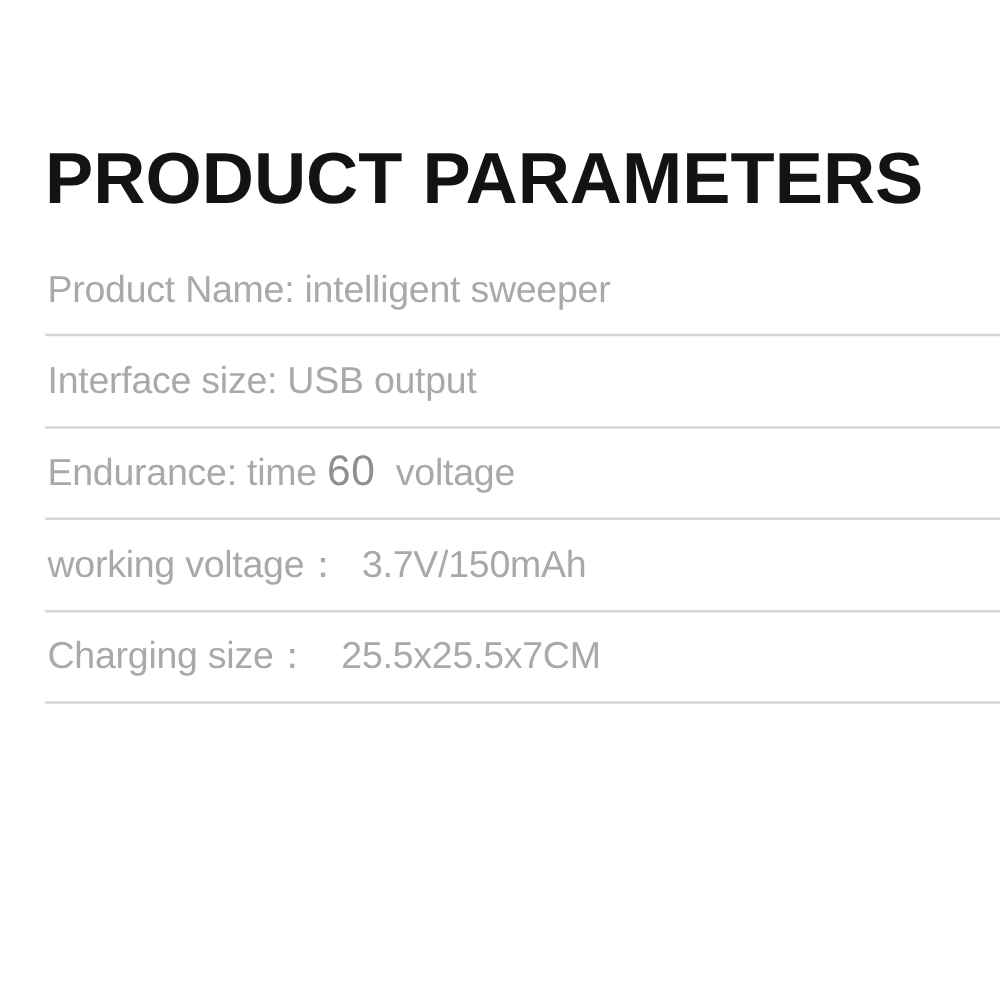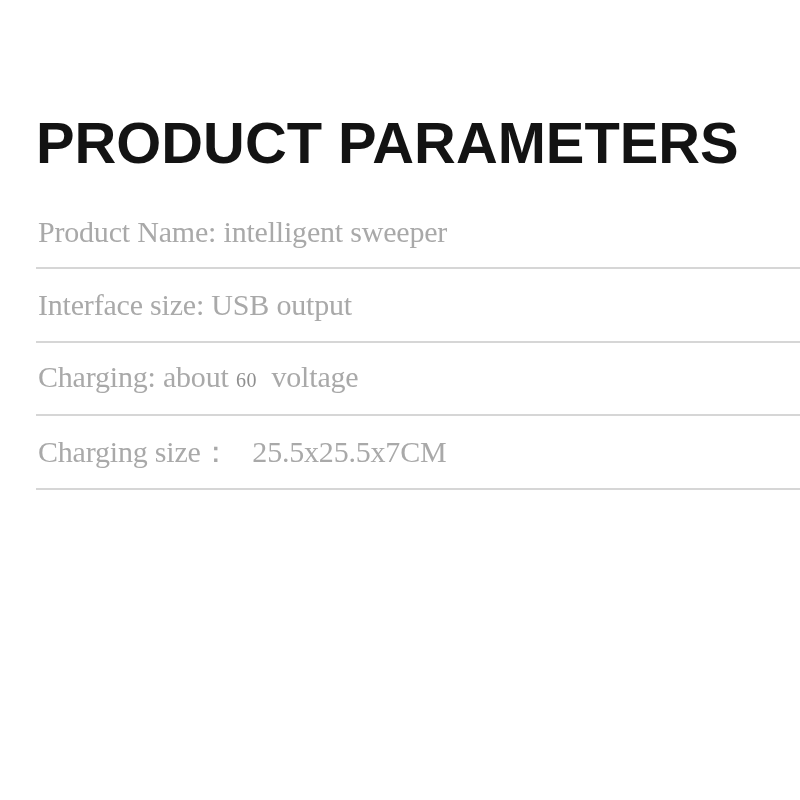--- a/index.html
+++ b/index.html
@@ -55,41 +55,41 @@
     display: flex;
     align-items: center;
   }
 
   .spec-row .spec-text {
     position: absolute;
     left: 38px;
     top: 50%;
     transform: translateY(-52%);
     color: #a9a9a9;
-    font-family: Liberation Serif, serif;
+    font-family: Liberation Sans, sans-serif;
     font-weight: 400;
     font-size: 30px;
     line-height: 36px;
     white-space: pre;
     letter-spacing: -0.2px;
     text-align: center;
   }
 
   .spec-row .spec-divider {
     position: absolute;
     left: 36px;
     right: 0px;
     bottom: 0px;
     height: 2px;
     background: #d6d6d6;
   }
 
   
   .inline-edit {
-    font-size: 20px;
+    font-size: 34px;
     color: #8f8f8f;
     letter-spacing: 0.5px;
   }
 </style>
 </head>
 <body>
 
 <div class="spec-sheet">
 
   <div class="sheet-title" style="transform: scaleX(0.997245);">PRODUCT PARAMETERS</div>
@@ -101,24 +101,28 @@
       <span class="spec-divider"></span>
     </div>
 
 
     <div class="spec-row">
       <span class="spec-text">Interface size: USB output</span>
       <span class="spec-divider"></span>
     </div>
 
     <div class="spec-row">
-      <span class="spec-text"><span>Charging: about </span><span class="inline-edit">60</span><span>  voltage</span></span>
+      <span class="spec-text"><span>Endurance: time </span><span class="inline-edit">60</span><span>  voltage</span></span>
       <span class="spec-divider"></span>
     </div>
 
+    <div class="spec-row">
+      <span class="spec-text">working voltage：  3.7V/150mAh</span>
+      <span class="spec-divider"></span>
+    </div>
 
     <div class="spec-row">
       <span class="spec-text">Charging size：   25.5x25.5x7CM</span>
       <span class="spec-divider"></span>
     </div>
 
   </div>
 </div>
 
 </body></html>

